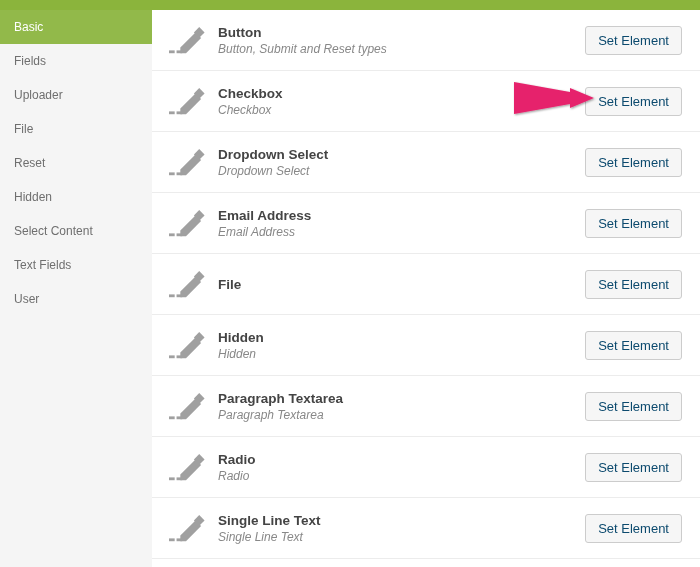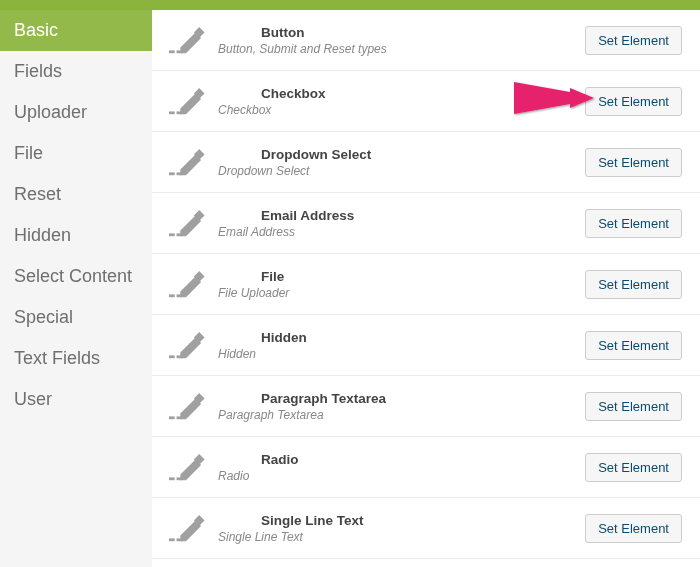--- a/index.html
+++ b/index.html
@@ -22,21 +22,21 @@
   }
   .sidebar {
     width: 152px;
     background: #f5f5f5;
     flex-shrink: 0;
   }
   .sidebar-item {
     padding: 10px 14px;
     color: #6f6f6f;
     cursor: pointer;
-    font-size: 18px;
+    font-size: 12px;
   }
   .sidebar-item.active {
     background: #92b94a;
     color: #fff;
   }
   .main {
     flex: 1;
     overflow: hidden;
   }
   .element-row {
@@ -55,21 +55,20 @@
   }
   .pencil-icon { width: 38px; height: 34px; }
   .text-col {
     flex: 1;
     padding-left: 8px;
   }
   .el-title {
     font-weight: 600;
     color: #444;
     font-size: 13.5px;
-    margin-left: 43px;
   }
   .el-desc {
     font-style: italic;
     color: #888;
     font-size: 12px;
     margin-top: 2px;
   }
   .btn-col {
     flex-shrink: 0;
   }
@@ -98,21 +97,20 @@
 <div class="layout">
 
   <div class="sidebar">
     <div class="sidebar-item active"><span>Basic</span></div>
     <div class="sidebar-item"><span>Fields</span></div>
     <div class="sidebar-item"><span>Uploader</span></div>
     <div class="sidebar-item"><span>File</span></div>
     <div class="sidebar-item"><span>Reset</span></div>
     <div class="sidebar-item"><span>Hidden</span></div>
     <div class="sidebar-item"><span>Select Content</span></div>
-    <div class="sidebar-item"><span>Special</span></div>
     <div class="sidebar-item"><span>Text Fields</span></div>
     <div class="sidebar-item"><span>User</span></div>
   </div>
 
   <div class="main">
 
     <div class="element-row">
       <div class="icon-col">
         <svg class="pencil-icon" viewBox="0 0 40 36">
             <g fill="#a0a0a0">
@@ -190,21 +188,20 @@
             <g fill="#a0a0a0">
               <rect x="2" y="29" width="6" height="3"></rect>
               <rect x="10" y="29" width="6" height="3"></rect>
               <path d="M14 26 L30 10 L36 16 L20 32 L14 32 Z"></path>
               <rect x="30" y="6" width="8" height="8" transform="rotate(45 34 10)"></rect>
             </g>
           </svg>
       </div>
       <div class="text-col">
         <div class="el-title">File</div>
-        <div class="el-desc">File Uploader</div>
       </div>
       <div class="btn-col"><button class="set-btn">Set Element</button></div>
     </div>
 
     <div class="element-row">
       <div class="icon-col">
         <svg class="pencil-icon" viewBox="0 0 40 36">
             <g fill="#a0a0a0">
               <rect x="2" y="29" width="6" height="3"></rect>
               <rect x="10" y="29" width="6" height="3"></rect>

